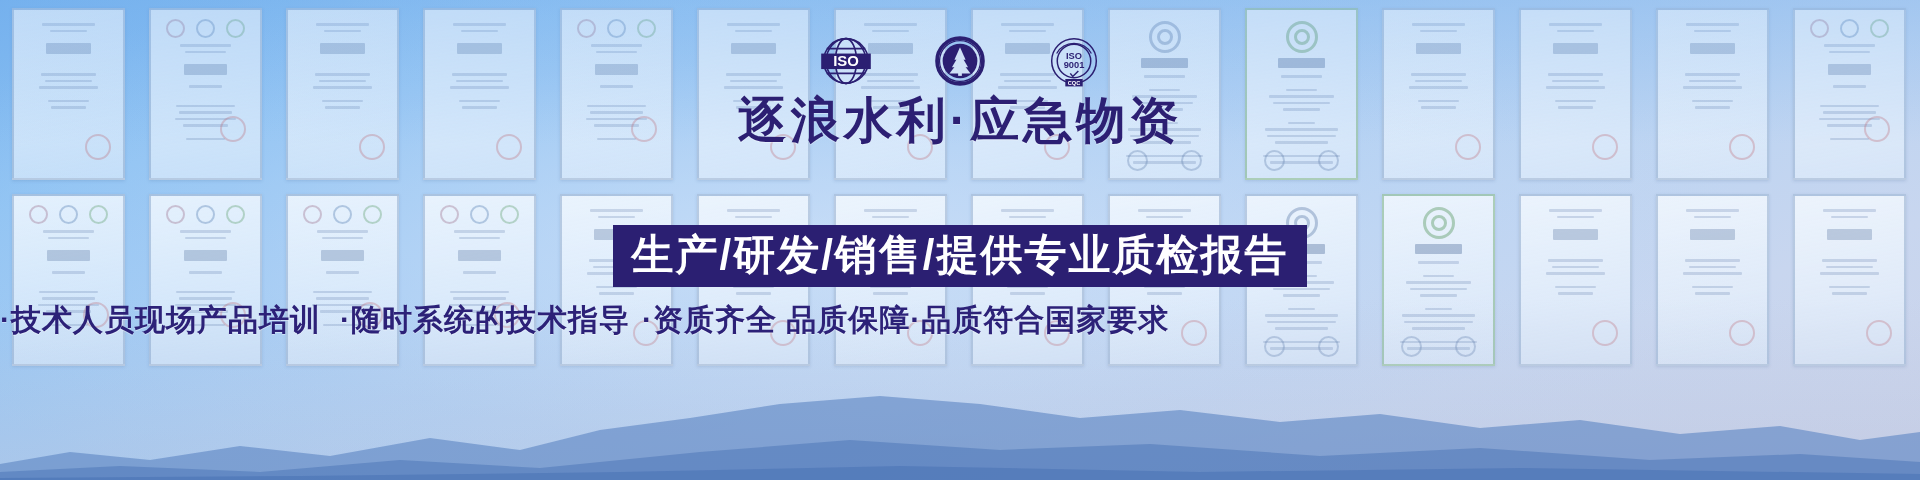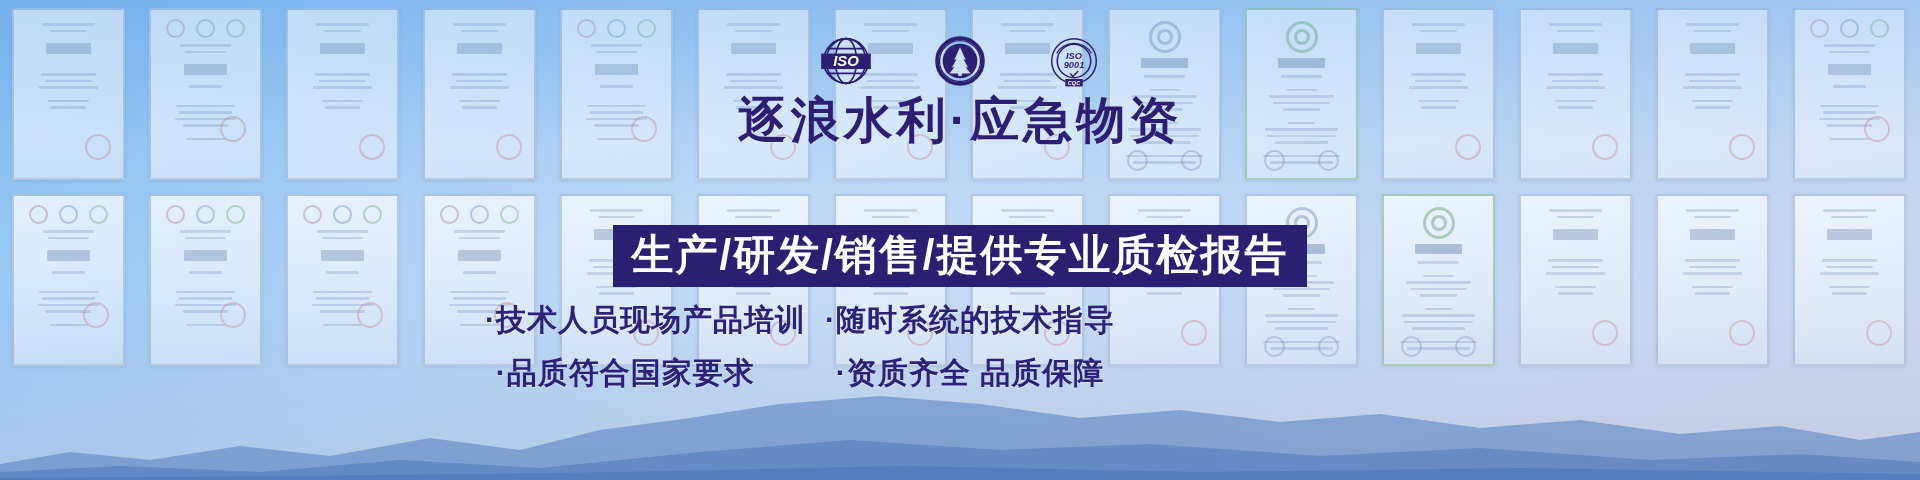--- a/index.html
+++ b/index.html
@@ -59,39 +59,39 @@
   .cert .topbadges i.b{border-color:rgba(90,130,180,.38);}
   .cert .topbadges i.g{border-color:rgba(105,165,120,.40);}
 
   
   .mtn{position:absolute;left:0;bottom:0;width:1920px;height:120px;}
 
   
   .content{position:absolute;left:0;top:0;width:1920px;height:480px;}
 
   .badges{position:absolute;top:30px;left:0;width:1920px;
-    display:flex;justify-content:center;align-items:center;gap:52px;font-style:italic;}
+    display:flex;justify-content:center;align-items:center;gap:52px;}
   .badge{width:62px;height:62px;}
 
   .title{
     position:absolute;top:96px;left:0;width:1920px;text-align:center;
     font-size:49px;line-height:1;font-weight:700;color:#2c1f73;
     letter-spacing:4px;
     text-shadow:0 1px 0 rgba(255,255,255,.35);
   }
 
   .subbar-wrap{position:absolute;top:225px;left:0;width:1920px;display:flex;justify-content:center;}
   .subbar{
     background:#2b1f72;color:#ffffff;
     font-size:42px;font-weight:700;letter-spacing:2px;
     padding:8px 18px 10px 18px;line-height:1.05;white-space:nowrap;
   }
 
   .bullets{position:absolute;top:300px;left:0;width:1600px;
-    display:flex;flex-direction:column;align-items:center;gap:12px;}
+    display:flex;align-items:center;gap:12px;}
   .brow{display:flex;white-space:nowrap;}
   .bcell{
     width:340px;font-size:30px;font-weight:700;color:#2c2178;letter-spacing:1px;
     text-shadow:0 1px 0 rgba(255,255,255,.40);
   }
   .bcell.right{width:auto;}
 </style>
 </head>
 <body>
 
@@ -692,20 +692,20 @@
 
     <div class="bullets">
 
       <div class="brow">
         <div class="bcell">·技术人员现场产品培训</div>
         <div class="bcell right">·随时系统的技术指导</div>
       </div>
 
 
       <div class="brow">
+        <div class="bcell right">·资质齐全 品质保障</div>
         <div class="bcell">·品质符合国家要求</div>
-        <div class="bcell right">·资质齐全 品质保障</div>
       </div>
 
     </div>
 
   </div>
 </div>
 
 </body></html>

